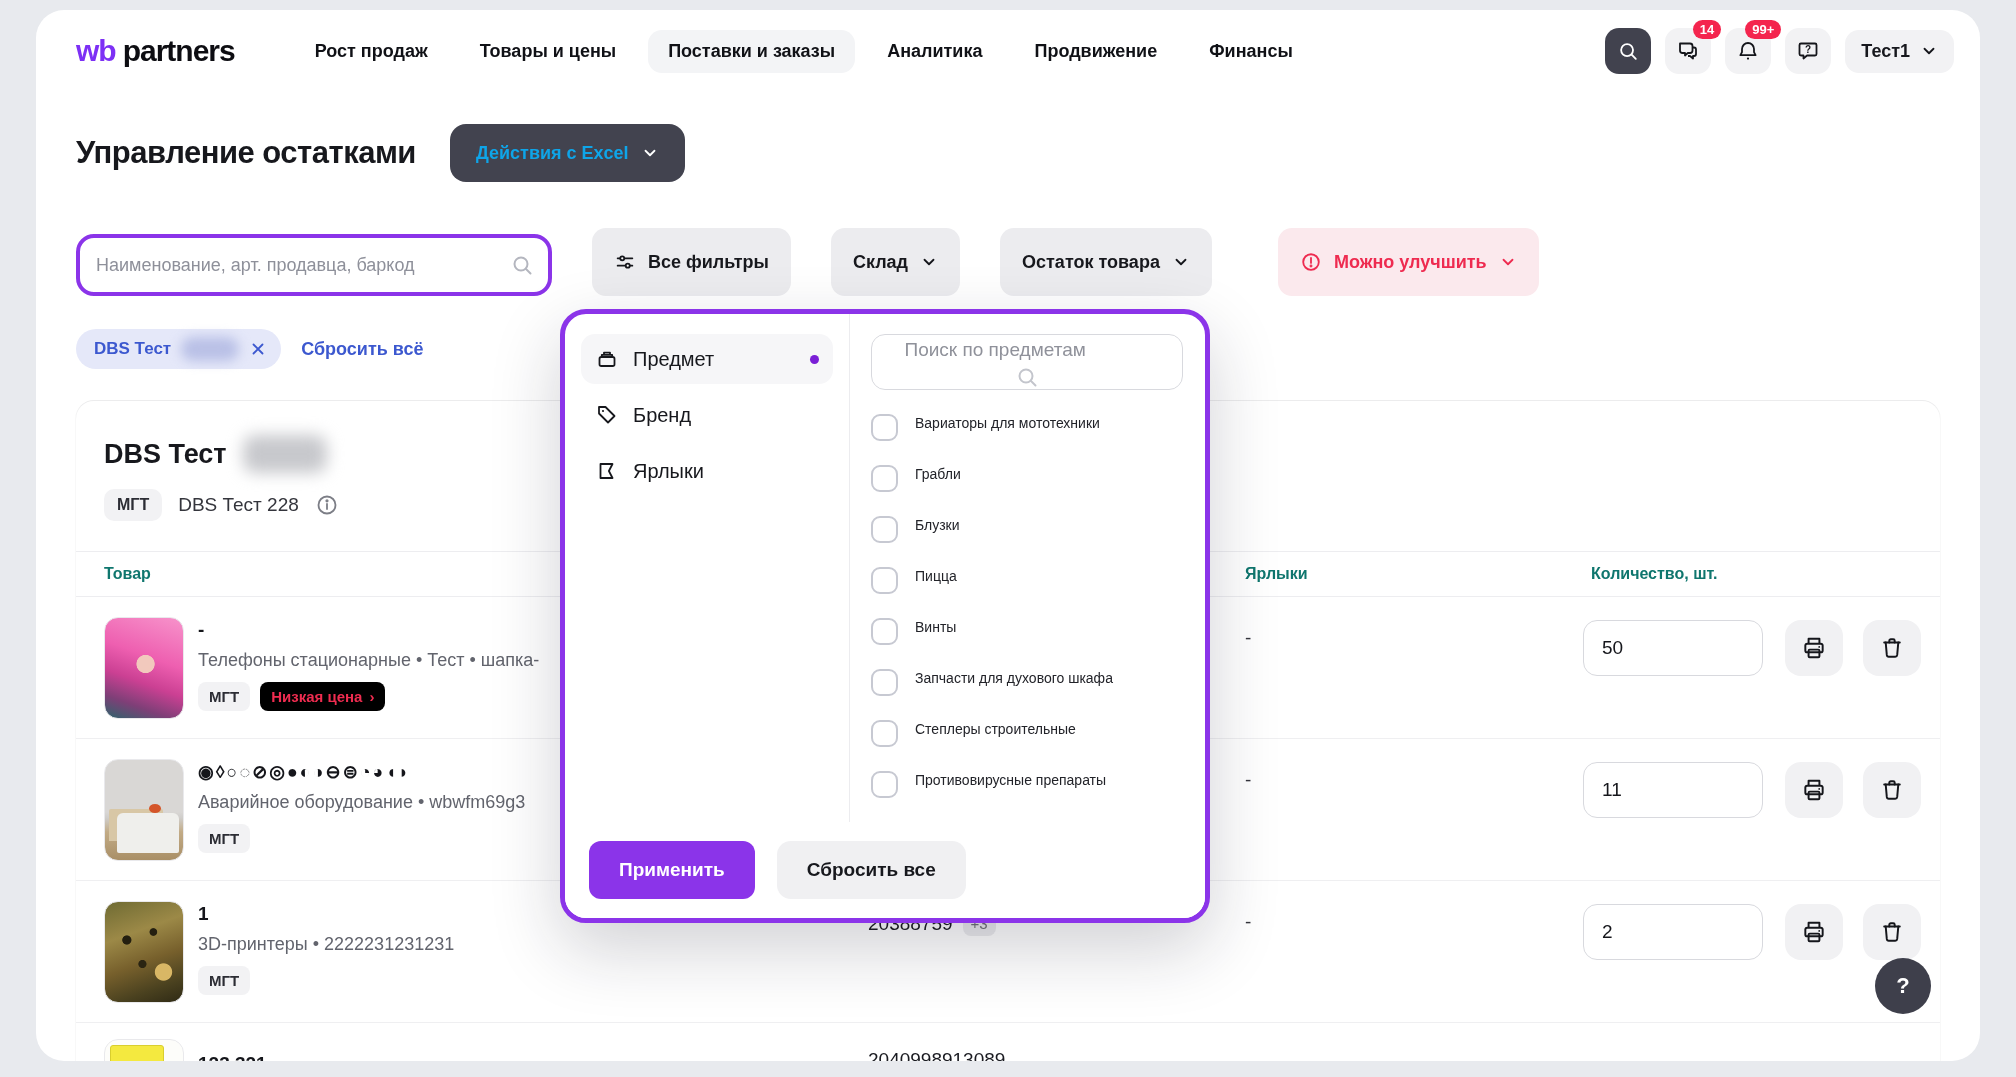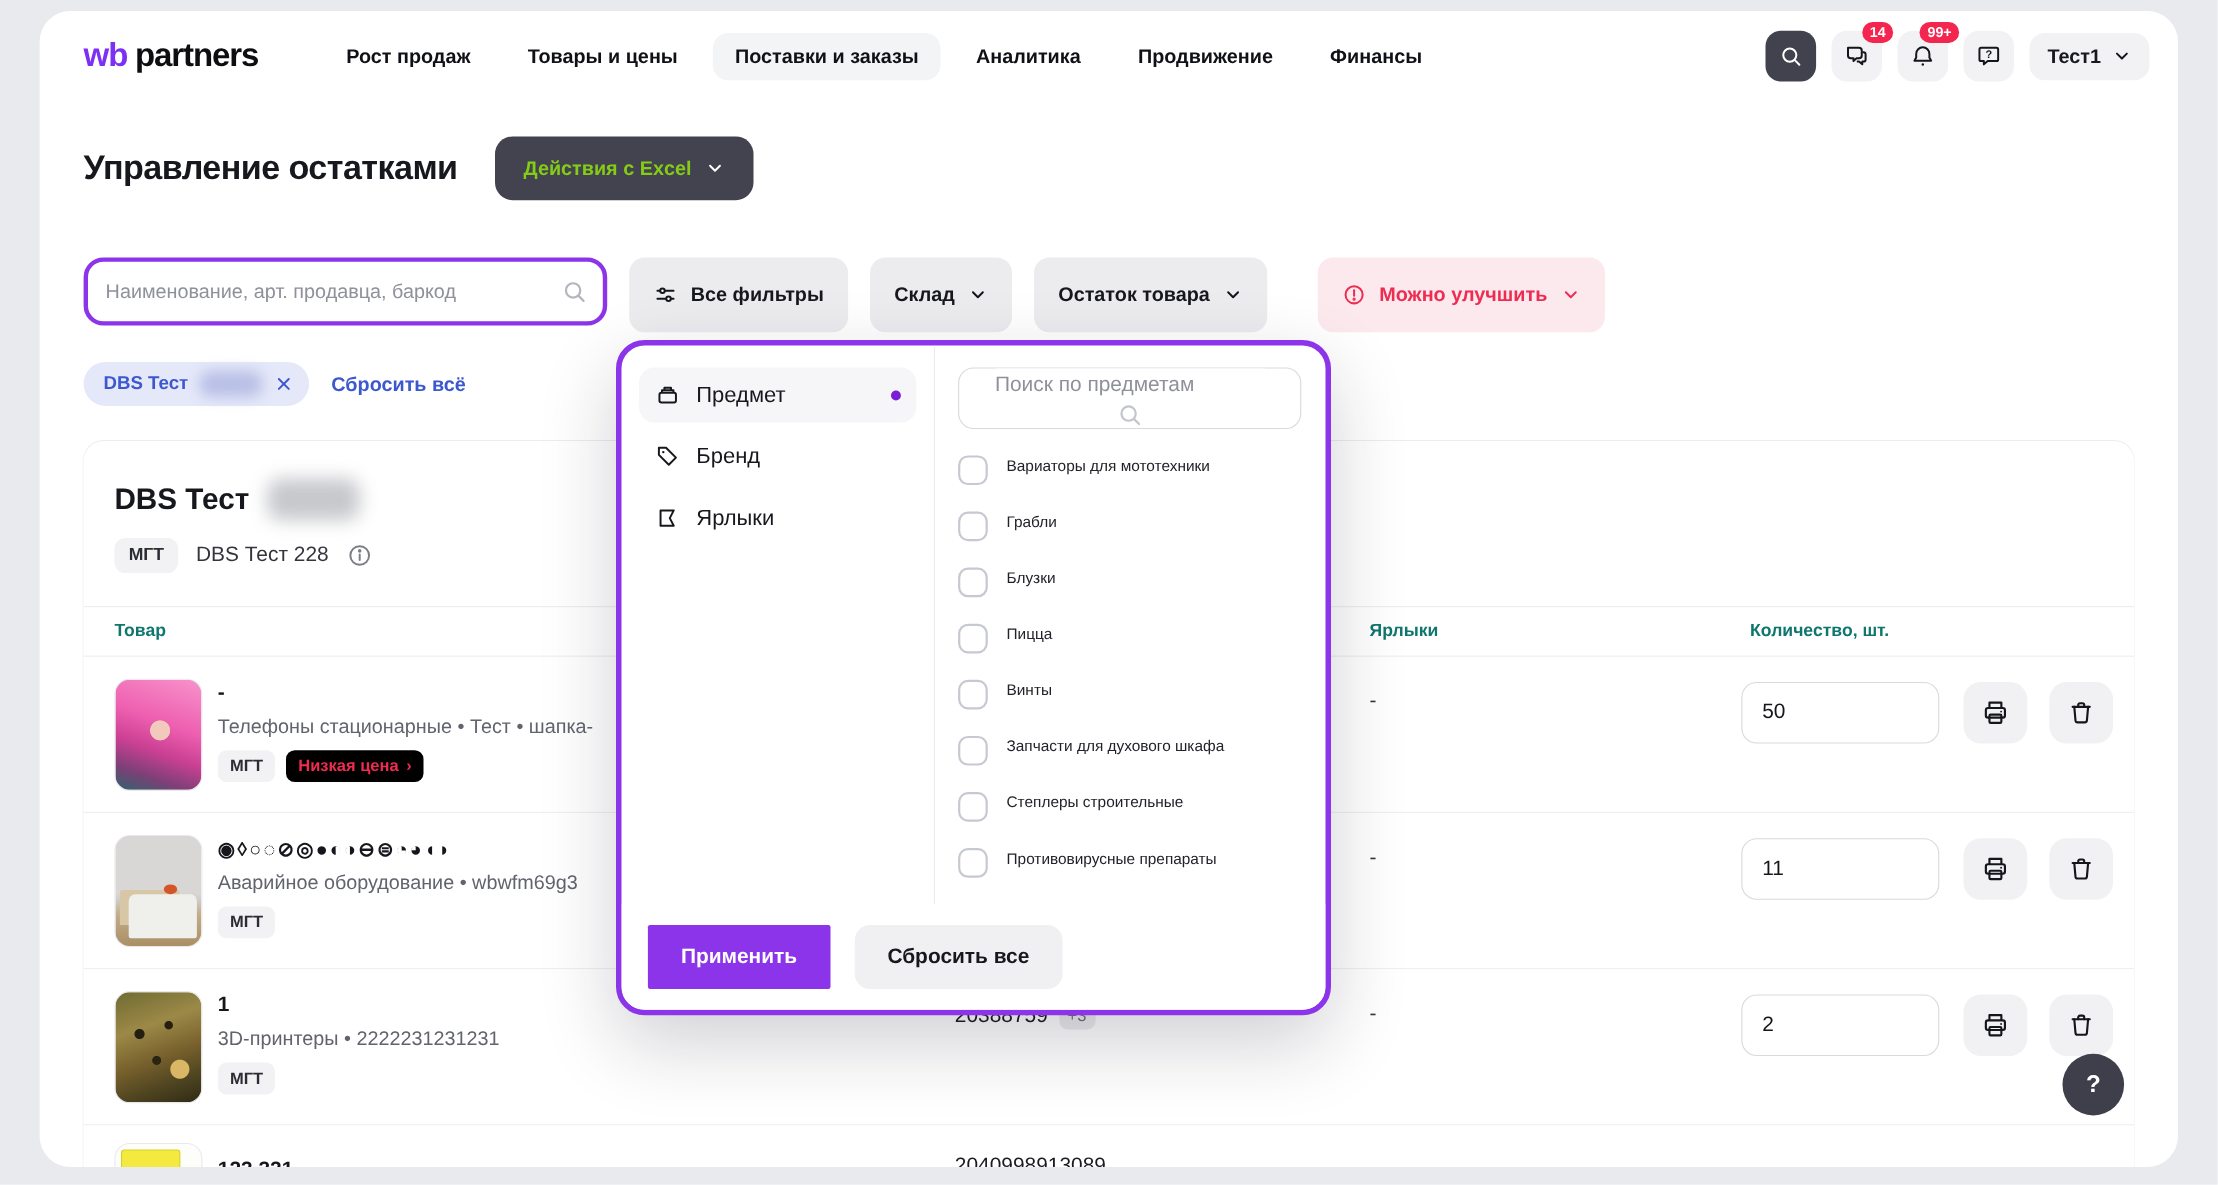--- a/index.html
+++ b/index.html
@@ -26,24 +26,24 @@
            font-weight:700; border-radius:999px; padding:3px 7px; line-height:1; }
   .account { display:flex; align-items:center; gap:10px; background:#f2f2f4; border-radius:14px;
              padding:11px 16px; font-size:18px; font-weight:700; cursor:pointer; }
 
   
   .page-header { display:flex; align-items:center; gap:30px; margin:42px 40px 0; height:62px; }
   .page-title { font-size:31px; font-weight:800; letter-spacing:-0.5px; margin-right:4px; }
   .btn { display:inline-flex; align-items:center; gap:12px; height:58px; padding:0 26px;
          border-radius:16px; font-size:18px; font-weight:600; cursor:pointer; border:none; }
   .btn-purple { background:#8b34e9; color:#fff; }
-  .btn-dark { background:#42434f; color:#84cc16; }
+  .btn-dark { background:#42434f; color:#0ea5e9; }
 
   
-  .filter-row { display:flex; align-items:flex-start; gap:20px; margin:50px 40px 0; height:62px; }
+  .filter-row { display:flex; align-items:flex-end; gap:40px; margin:50px 40px 0; height:62px; }
   .search-wrap { width:476px; height:62px; border:4px solid #8b34e9; border-radius:18px;
                  background:#fff; display:flex; align-items:center; padding:0 14px 0 16px; }
   .search-wrap input { flex:1; border:none; outline:none; font-size:18px; color:#1a1b20;
                        font-family:inherit; background:transparent; }
   .search-wrap input::placeholder { color:#8e909a; }
   .chip-btn { display:inline-flex; align-items:center; gap:12px; height:68px; padding:0 22px;
               border-radius:14px; background:#ececef; font-size:18px; font-weight:700; cursor:pointer; white-space:nowrap; }
   .chip-btn.improve { background:#fbe9ed; color:#ee2b50; margin-left:26px; }
 
   
@@ -130,21 +130,21 @@
                   align-items:center; padding:0 16px;flex-direction:column; }
   .panel-search input { flex:1; border:none; outline:none; font-size:19px; font-family:inherit; color:#1a1b20; }
   .panel-search input::placeholder { color:#8f919a; }
   .options { margin-top:12px; }
   .option { display:flex; align-items:flex-start; gap:17px; padding:12px 0; font-size:14px;
             color:#222329; line-height:1.3; cursor:pointer; }
   .checkbox { width:27px; height:27px; border:2px solid #c7c9d2; border-radius:9px; flex-shrink:0; background:#fff; }
   .popup-footer { position:absolute; left:0; right:0; bottom:0; height:96px; background:#fff;
                   display:flex; align-items:center; gap:22px; padding:0 24px; }
   .btn-apply { background:#8b34e9; color:#fff; height:58px; padding:0 30px; border:none;
-               border-radius:2px; font-size:19px; font-weight:600; font-family:inherit; cursor:pointer; }
+               border-radius:12px; font-size:19px; font-weight:600; font-family:inherit; cursor:pointer; }
   .btn-reset { background:#f0f0f2; color:#17181d; height:58px; padding:6px 30px; border:none;
                border-radius:14px; font-size:19px; font-weight:600; font-family:inherit; cursor:pointer; }
 
   .help-fab { position:absolute; left:1839px; top:948px; width:56px; height:56px; border-radius:50%;
               background:#3e3f4b; color:#fff; display:flex; align-items:center; justify-content:center;
               font-size:22px; font-weight:700; z-index:60; cursor:pointer; }
 </style>
 </head>
 <body>
 

